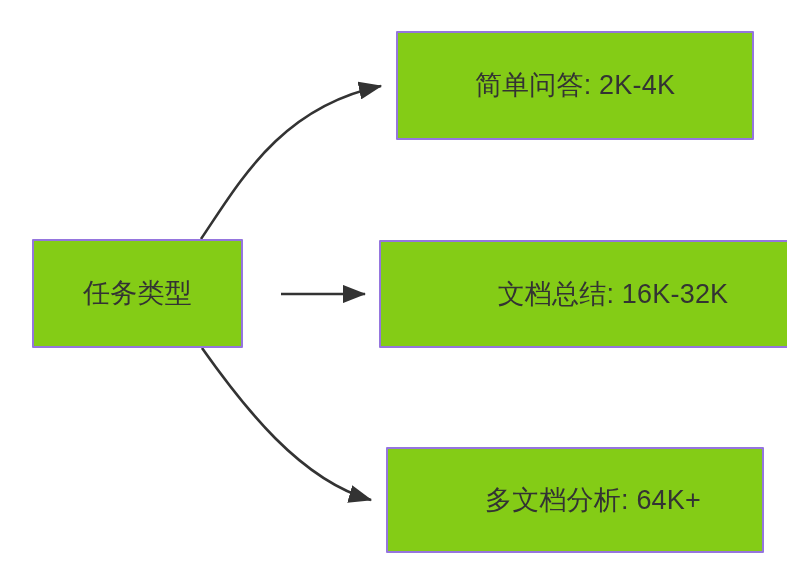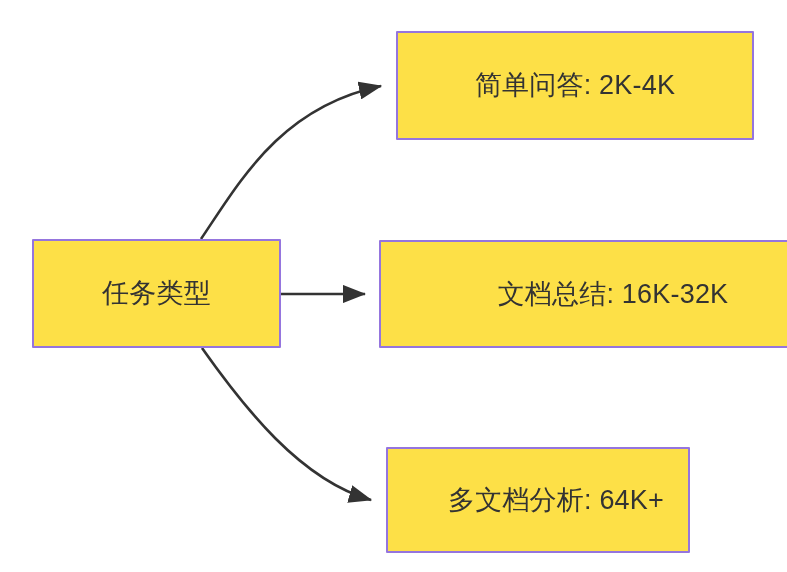--- a/index.html
+++ b/index.html
@@ -25,40 +25,40 @@
     position: absolute;
     left: 0;
     top: 0;
     width: 787px;
     height: 572px;
     pointer-events: none;
   }
   .node {
     position: absolute;
     box-sizing: border-box;
-    background: #fde047;
+    background: #84cc16;
     border: 2px solid #9575DE;
     border-radius: 1px;
     display: flex;
     align-items: center;
     justify-content: center;
     text-align: center;
   }
   .node-label {
     color: #333333;
     font-size: 27px;
     line-height: 1.2;
     letter-spacing: 0.2px;
     white-space: nowrap;
   }
   
-  #node-source   { left: 32px;  top: 239px; width: 249px; height: 109px; }
+  #node-source   { left: 32px;  top: 239px; width: 211px; height: 109px; }
   #node-simple   { left: 396px; top: 31px;  width: 358px; height: 109px; }
   #node-doc      { left: 379px; top: 240px; width: 468px; height: 108px; }
-  #node-multidoc { left: 386px; top: 447px; width: 304px; height: 106px; padding-left: 36px; }
+  #node-multidoc { left: 386px; top: 447px; width: 378px; height: 106px; padding-left: 36px; }
 </style>
 </head>
 <body>
 
 <div id="diagram-canvas">
 
   <svg class="edge-layer" viewBox="0 0 787 572" width="787" height="572" xmlns="http://www.w3.org/2000/svg">
     <defs>
       <marker id="arrowhead" markerWidth="9" markerHeight="7" refX="8.5" refY="3.5" orient="auto" markerUnits="strokeWidth">
         <polygon points="0 0, 9 3.5, 0 7" fill="#333333"></polygon>

